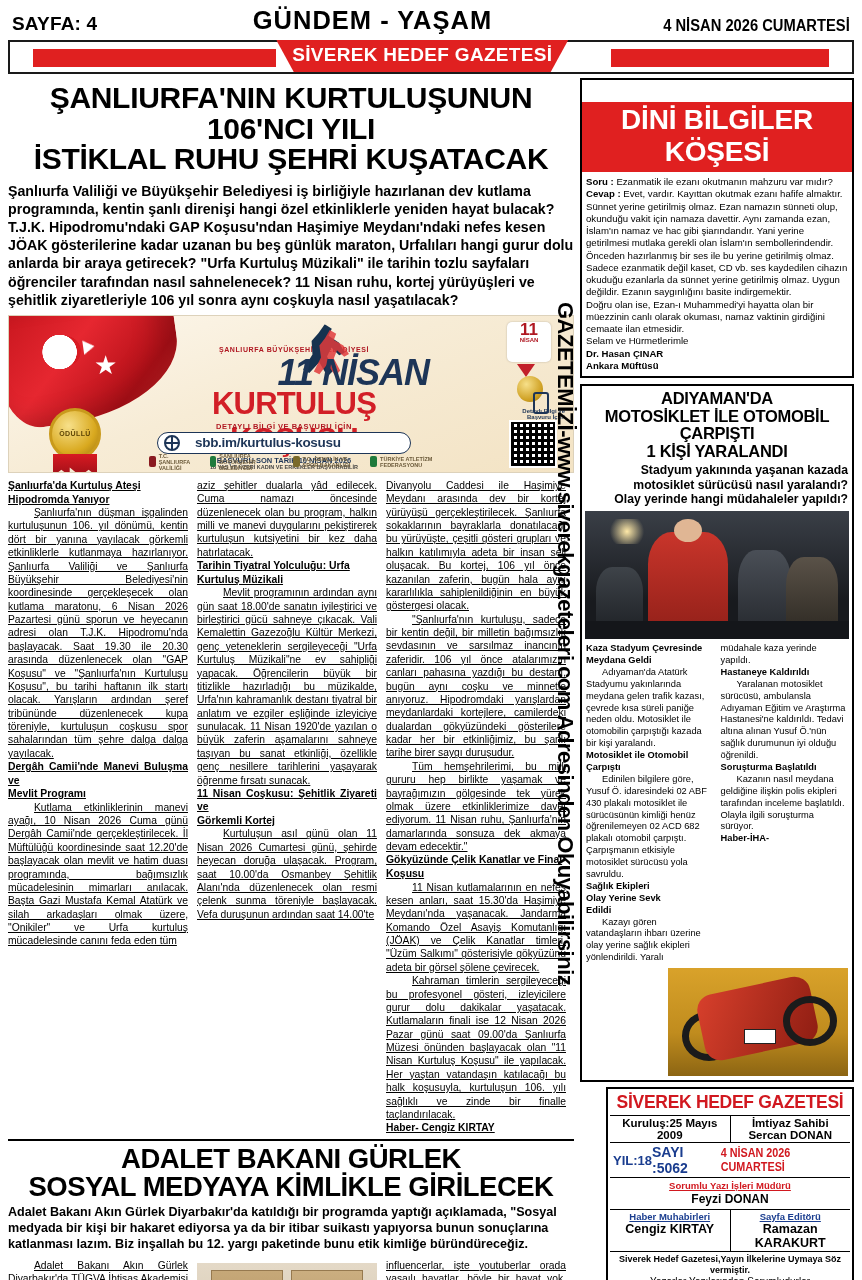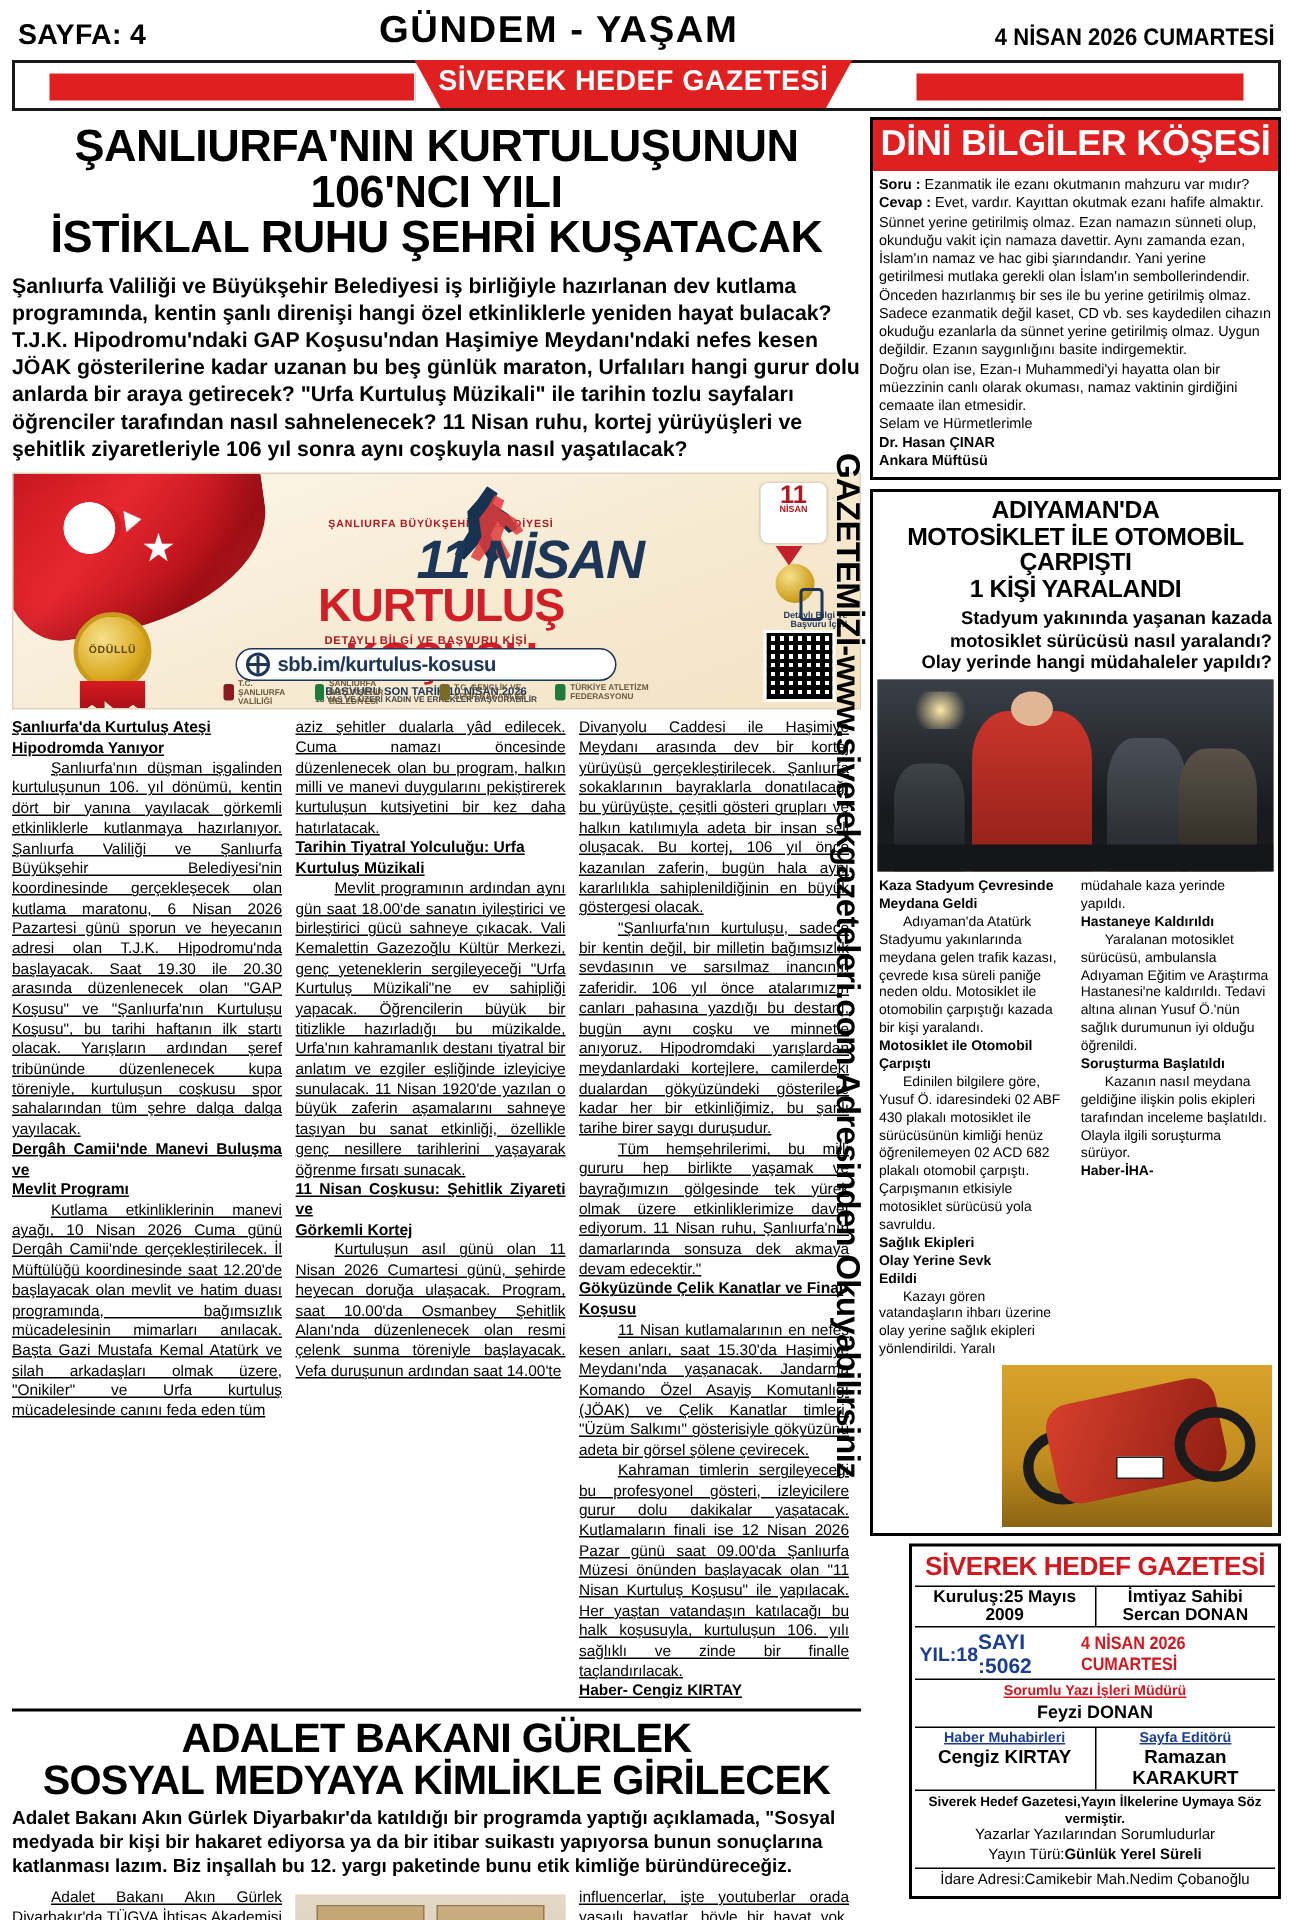--- a/index.html
+++ b/index.html
@@ -98,21 +98,21 @@
     background:#e03b3b; opacity:.85;
     clip-path: polygon(52% 0,68% 8%,62% 22%,86% 34%,100% 52%,88% 58%,70% 44%,62% 62%,78% 88%,66% 100%,46% 74%,26% 96%,12% 90%,30% 60%,26% 34%,40% 18%);
   }
   .poster .p-detay {
     position:absolute; left:150px; top:106px; width:250px; text-align:center;
     font-size:7.5px; font-weight:bold; color:#b01822; letter-spacing:.5px;
   }
   .poster .urlbox {
     position:absolute; left:148px; top:116px; width:254px; height:22px;
     background:#fff; border:1.5px solid #1d3557; border-radius:11px;
-    display:flex; align-items:center; gap:5px; padding-left:6px;
+    display:flex; align-items:center; gap:15px; padding-left:6px;
   }
   .poster .urlbox .globe {
     width:16px;height:16px;border-radius:50%;border:2px solid #1d3557; flex:none;
     background:
       linear-gradient(#1d3557,#1d3557) center/100% 2px no-repeat,
       linear-gradient(#1d3557,#1d3557) center/2px 100% no-repeat;
   }
   .poster .urlbox span { font-size:13.5px; font-weight:bold; color:#1d3557; letter-spacing:-.3px; }
   .poster .p-dl { position:absolute; left:150px; top:140px; width:250px; text-align:center; font-size:7.5px; font-weight:bold; color:#1d3557; }
   .poster .p-dl2 { position:absolute; left:150px; top:148px; width:250px; text-align:center; font-size:5.5px; font-weight:bold; color:#444; }
@@ -177,21 +177,21 @@
     background:linear-gradient(#d8cfc3 0%,#c9bfb0 40%,#8f8577 100%);
   }
   .photo-gurlek .wall { position:absolute; inset:0 0 34% 0; background:linear-gradient(#e4d9c7,#cfc2ab); }
   .photo-gurlek .panel { position:absolute; left:8%; top:4%; width:40%; height:62%; background:linear-gradient(#c6a878,#a98a5c); border:1px solid #96794f;}
   .photo-gurlek .panel2 { position:absolute; left:52%; top:4%; width:40%; height:62%; background:linear-gradient(#cbae80,#a98a5c); border:1px solid #96794f;}
 
   
   .box { border:2px solid #000; }
   .dini-title {
     background:#e02020; color:#fff; text-align:center; font-weight:bold;
-    font-size:24px; letter-spacing:-.2px; padding:2px 0 4px 0;
+    font-size:28px; letter-spacing:-.2px; padding:2px 0 4px 0;margin-top:22px;
   }
   .dini-body { font-size:9.6px; line-height:1.28; padding:4px 4px 4px 4px; text-align:left;}
   .dini-body b { font-weight:bold; }
 
   .vert-url {
     position:absolute; left:-2px; top:224px; width:470px;
     transform:rotate(90deg); transform-origin:left top;
     font-size:22px; font-weight:bold; letter-spacing:-.5px; white-space:nowrap;
   }
 
@@ -269,21 +269,21 @@
       <p class="main-lede">Şanlıurfa Valiliği ve Büyükşehir Belediyesi iş birliğiyle hazırlanan dev kutlama programında, kentin şanlı direnişi hangi özel etkinliklerle yeniden hayat bulacak? T.J.K. Hipodromu'ndaki GAP Koşusu'ndan Haşimiye Meydanı'ndaki nefes kesen JÖAK gösterilerine kadar uzanan bu beş günlük maraton, Urfalıları hangi gurur dolu anlarda bir araya getirecek? "Urfa Kurtuluş Müzikali" ile tarihin tozlu sayfaları öğrenciler tarafından nasıl sahnelenecek? 11 Nisan ruhu, kortej yürüyüşleri ve şehitlik ziyaretleriyle 106 yıl sonra aynı coşkuyla nasıl yaşatılacak?</p>
 
       <div class="poster">
         <div class="flag"></div>
         <div class="star">★</div>
         <div class="p-sub">ŞANLIURFA BÜYÜKŞEHİR BELEDİYESİ</div>
         <div class="runner"></div>
         <div class="runner2"></div>
         <div class="p-t1">11 NİSAN</div>
         <div class="p-t2">KURTULUŞ KOŞUSU</div>
-        <div class="p-detay">DETAYLI BİLGİ VE BAŞVURU KİŞİ</div>
+        <div class="p-detay">DETAYLI BİLGİ VE BAŞVURU İÇİN</div>
         <div class="urlbox">
           <span class="globe"></span>
           <span>sbb.im/kurtulus-kosusu</span>
         </div>
         <div class="p-dl">BAŞVURU SON TARİH 10 NİSAN 2026</div>
         <div class="p-dl2">18 YAŞ VE ÜZERİ KADIN VE ERKEKLER BAŞVURABİLİR</div>
         <div class="medal">ÖDÜLLÜ</div>
         <div class="ribbon-tails"></div>
         <div class="logo-badge">
           <span class="n">11</span>

